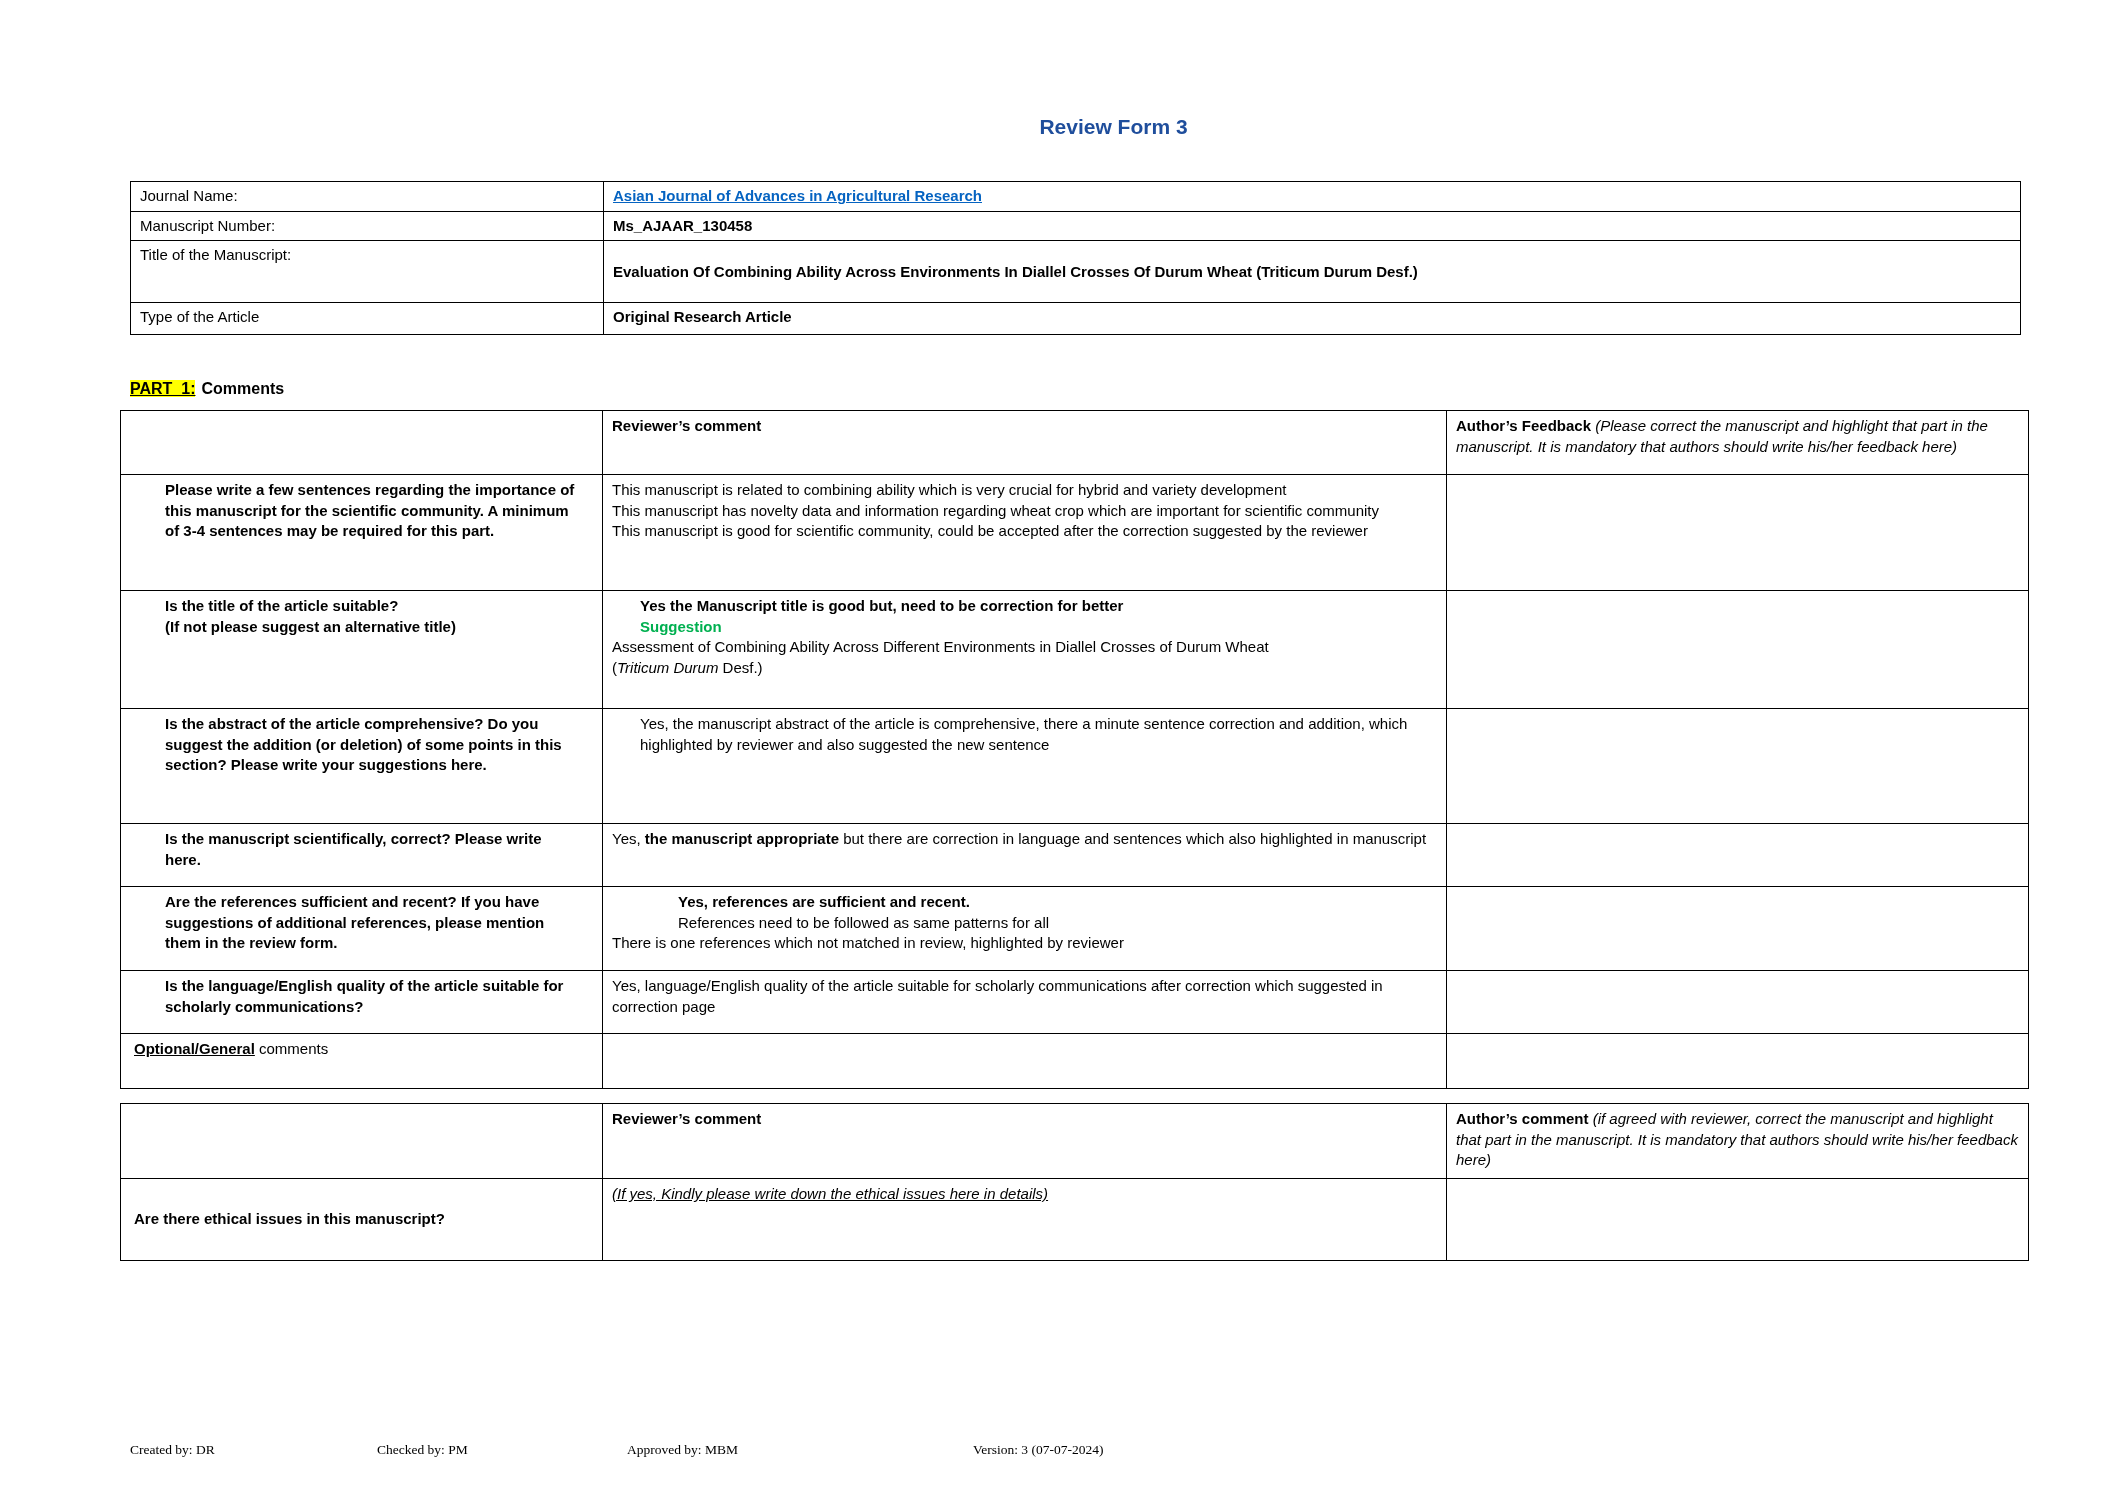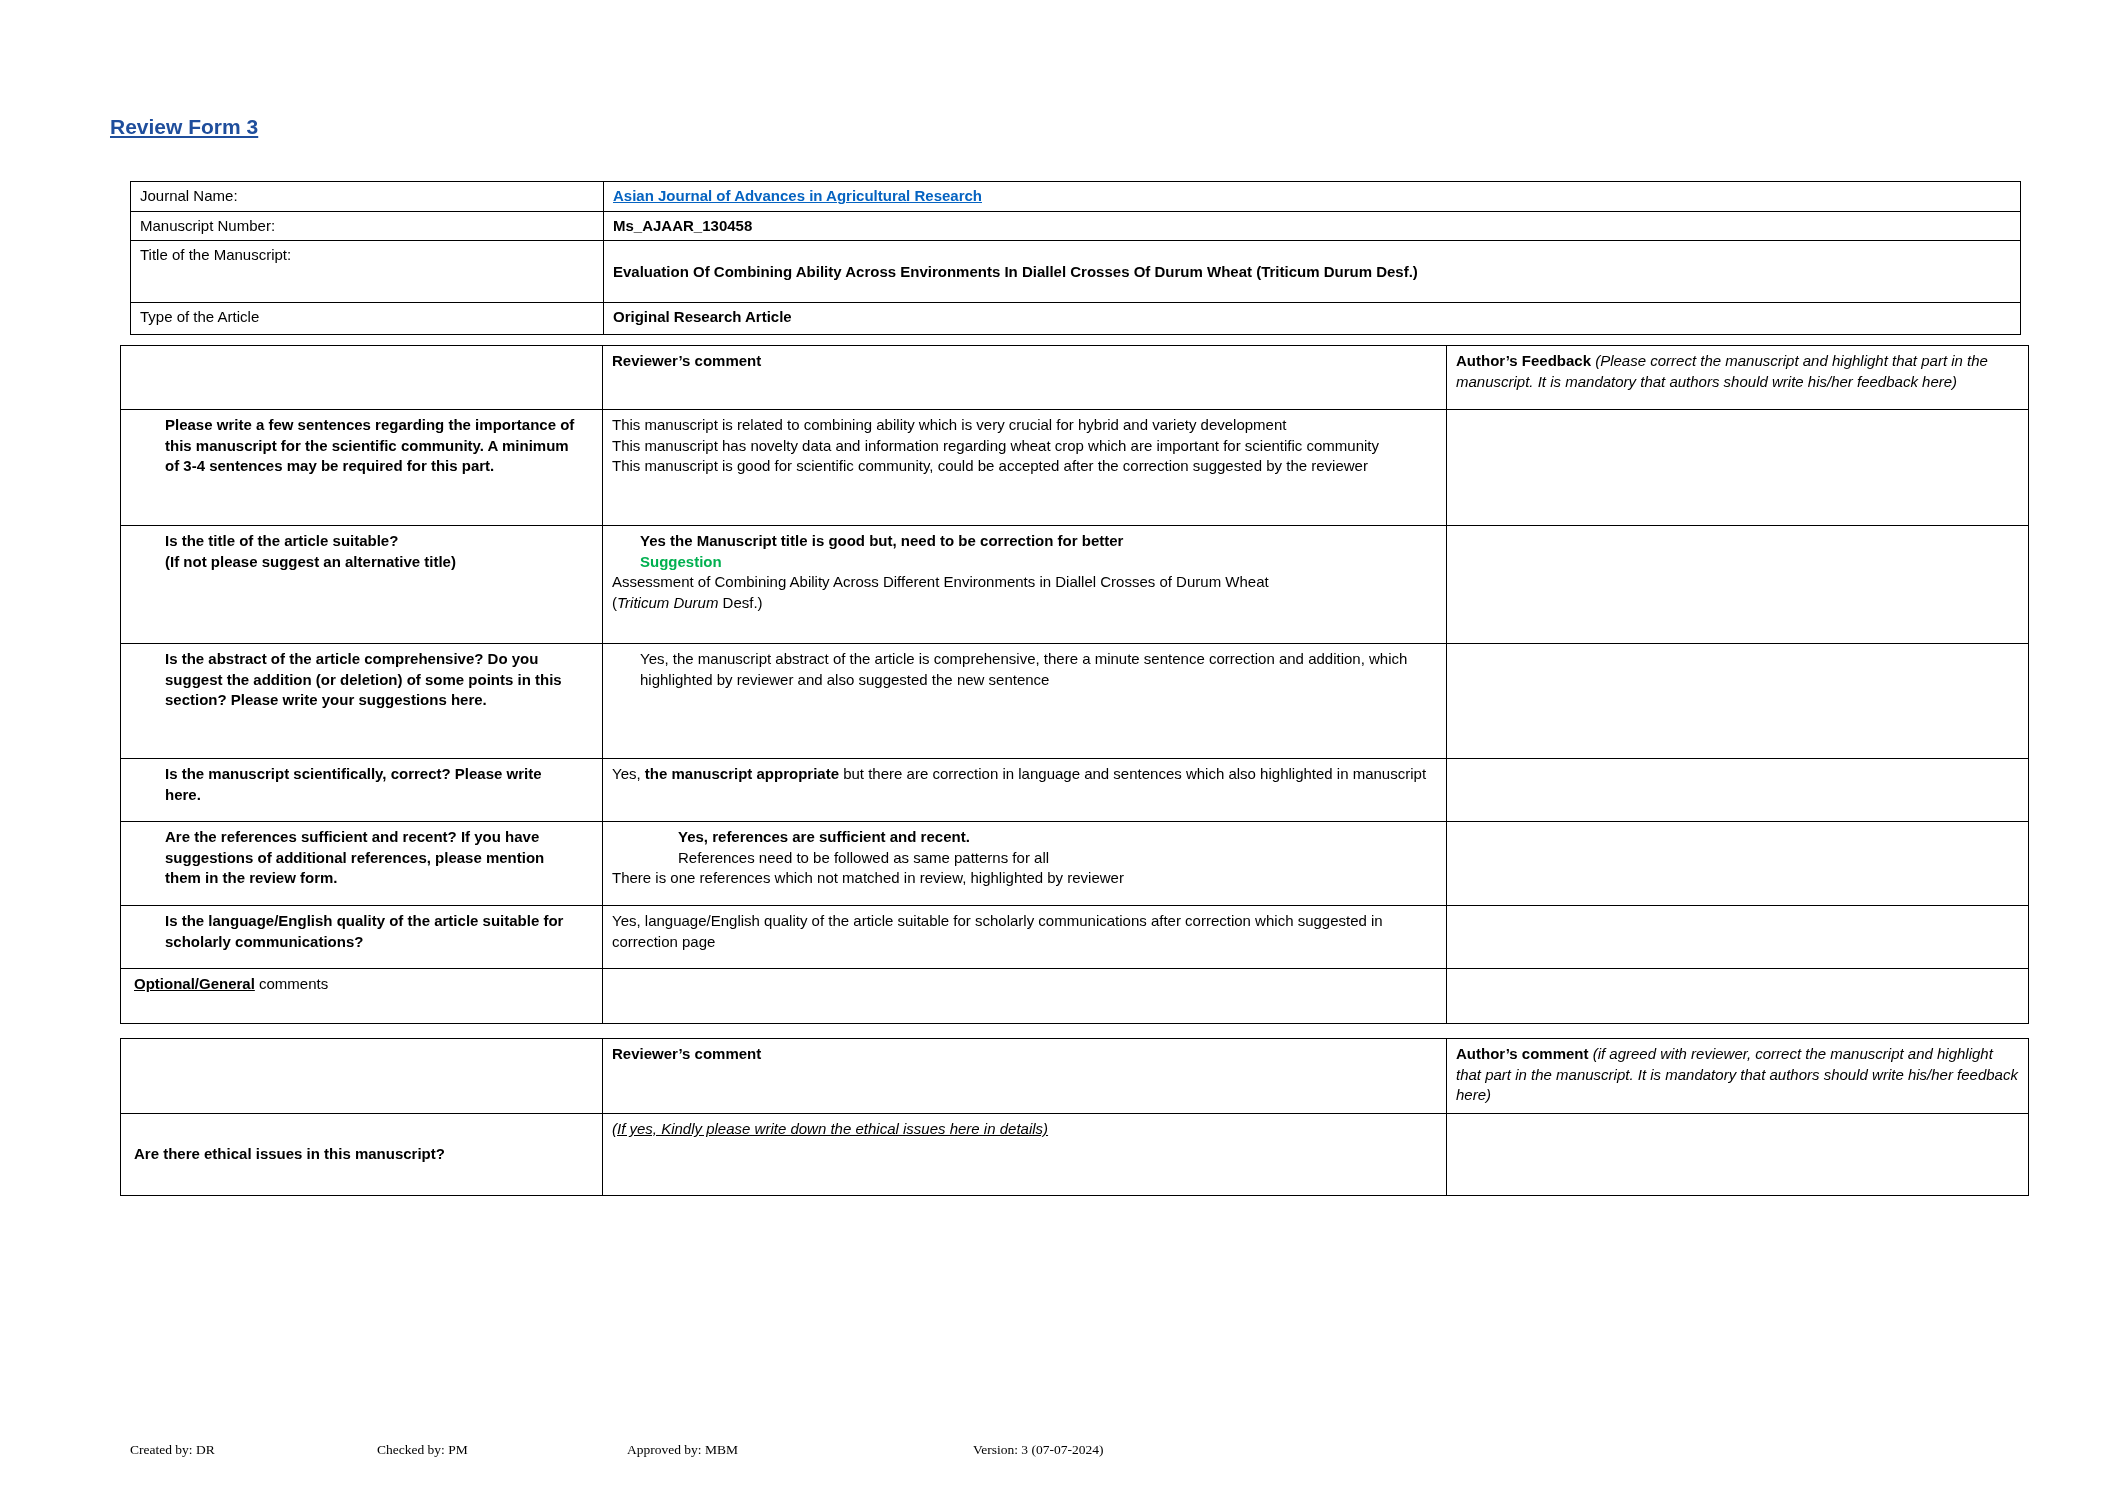--- a/index.html
+++ b/index.html
@@ -7,22 +7,23 @@
   body {
     width:2117px; height:1497px;
     font-family:"Liberation Sans", sans-serif;
     color:#000;
     overflow:hidden;
   }
   .page { position:relative; width:2117px; height:1497px; padding-top:115px; }
 
   .doc-title{
     margin-left:110px;
-    font-size:21px; font-weight:bold; text-decoration:underline;
+    font-size:21px; font-weight:bold; 
     color:#1F4E9C;
+    text-align:center;
   }
 
   
   table { border-collapse:collapse; table-layout:fixed; }
   .journal-table{ margin-left:130px; margin-top:42px; width:1890px; font-size:15px; }
   .journal-table td{ border:1px solid #000; padding:4px 9px; vertical-align:top; line-height:1.35; }
   .journal-table .jt-value{ font-weight:bold; }
   .journal-link{ color:#0563C1; font-weight:bold; text-decoration:underline; cursor:pointer; }
   .v-mid{ vertical-align:middle !important; }
 
@@ -84,20 +85,23 @@
         <td>Title of the Manuscript:</td>
         <td class="jt-value v-mid">Evaluation Of Combining Ability Across Environments In Diallel Crosses Of Durum Wheat (Triticum Durum Desf.)</td>
       </tr>
       <tr style="height:32px">
         <td>Type of the Article</td>
         <td class="jt-value">Original Research Article</td>
       </tr>
     </tbody>
   </table>
 
+  <div class="part-heading ph1">
+    <span class="hl">PART  1:</span><span class="heading-suffix">Comments</span>
+  </div>
 
   <table class="form-table">
     <colgroup>
         <col style="width:482px">
         <col style="width:844px">
         <col style="width:582px">
       </colgroup>
     <tbody>
       <tr style="height:64px">
         <td></td>

